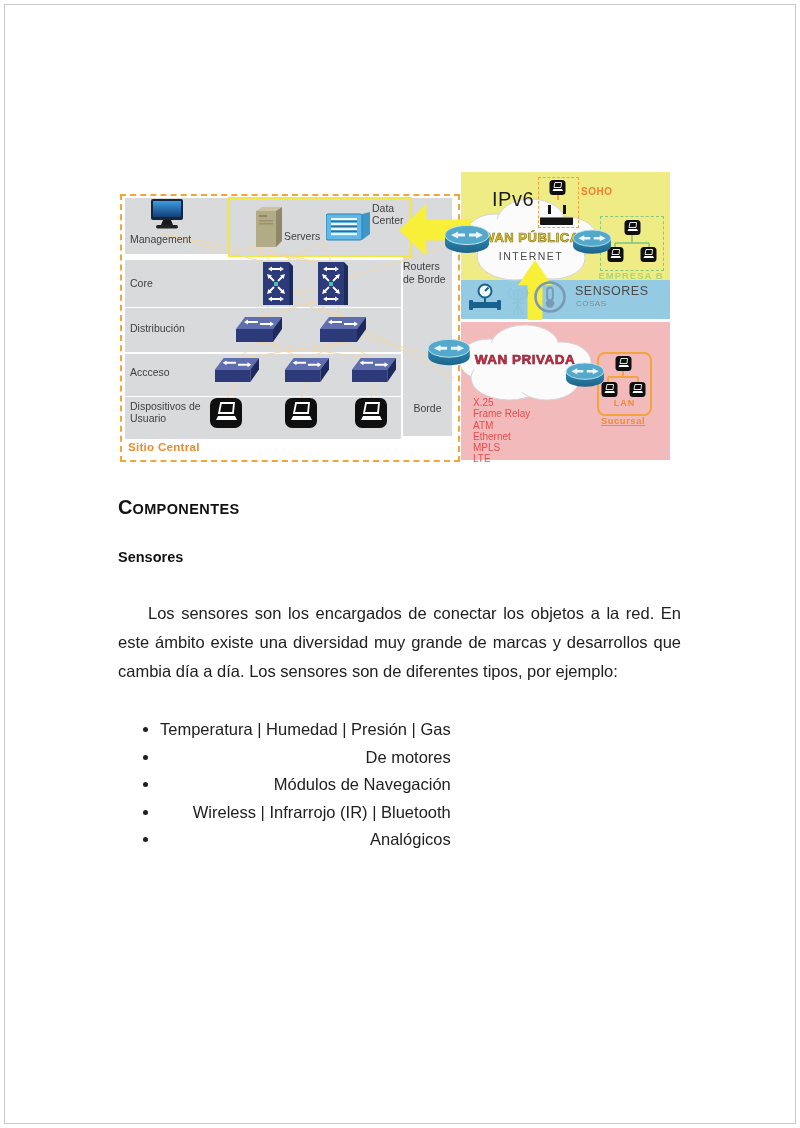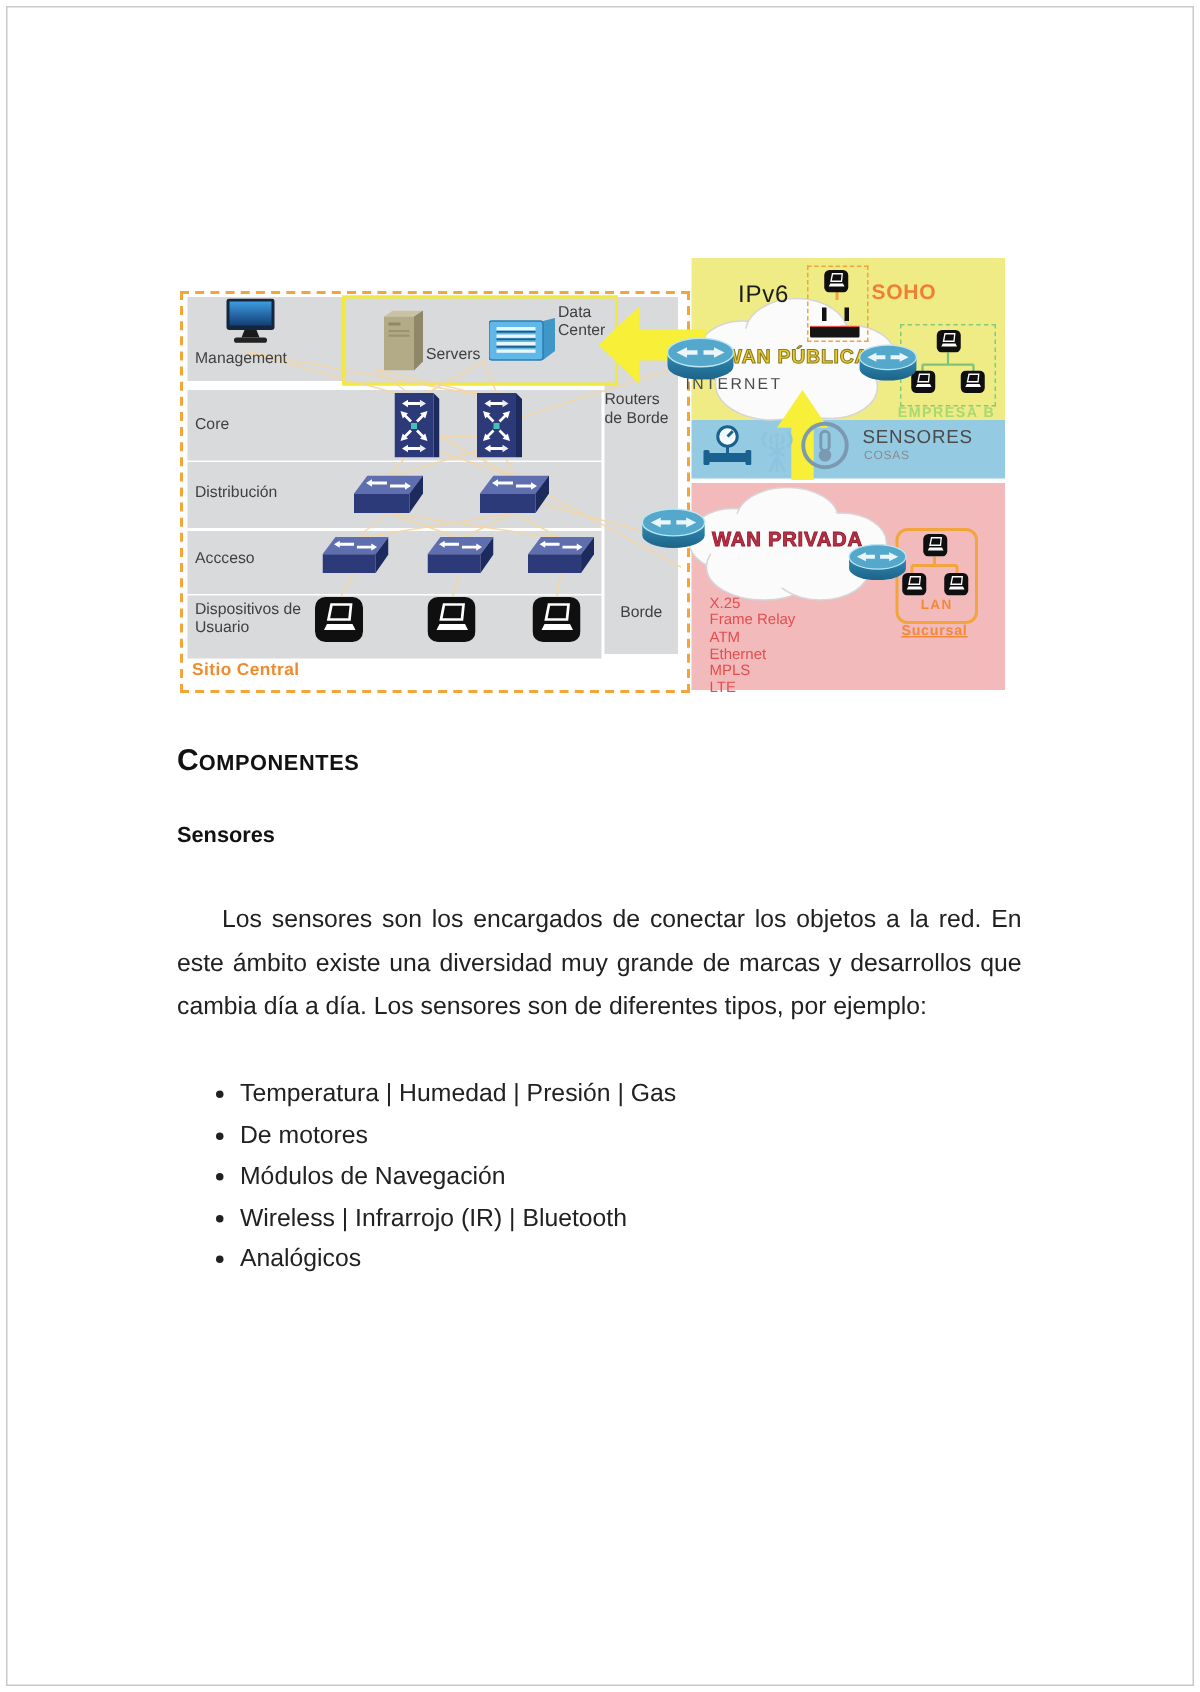--- a/index.html
+++ b/index.html
@@ -9,50 +9,50 @@
 
   
   .diagram{position:absolute;left:118px;top:170px;width:552px;height:292px;}
   .abs{position:absolute;}
 
   
   .region-yellow{left:343px;top:2px;width:209px;height:108px;background:#f0ec85;}
   .region-blue{left:343px;top:110px;width:209px;height:39px;background:#95cbe2;}
   .region-pink{left:343px;top:152px;width:209px;height:138px;background:#f3babc;}
 
-  .ipv6{left:374px;top:18px;font-size:16px;color:#1c1c1c;letter-spacing:.5px;z-index:3;}
+  .ipv6{left:374px;top:18px;font-size:20px;color:#1c1c1c;letter-spacing:.5px;z-index:3;}
 
   .cloud{z-index:2;}
   .cloud svg{position:absolute;left:0;top:0;}
   .cloud1{left:339px;top:20px;width:148px;height:102px;}
   .cloud2{left:333px;top:148px;width:148px;height:92px;}
   .cloud-title{position:absolute;width:100%;text-align:center;font-weight:800;
       font-size:13px;color:#e8cc32;-webkit-text-stroke:.7px #8a7a1e;letter-spacing:.5px;}
   .cloud1 .cloud-title{top:40px;}
-  .cloud-sub{position:absolute;width:100%;font-size:10.5px;color:#4a4a4a;
+  .cloud-sub{position:absolute;width:100%;text-align:center;font-size:10.5px;color:#4a4a4a;
       letter-spacing:1.5px;top:60px;}
   .cloud2 .cloud-title{top:34px;color:#bf2e44;-webkit-text-stroke:.6px #8d1f31;font-size:13.5px;}
 
   .arrow-left{left:281px;top:34px;width:72px;height:52px;background:#f7ef38;z-index:6;
       clip-path:polygon(0% 50%,38% 0%,38% 30%,100% 30%,100% 70%,38% 70%,38% 100%);
       filter:drop-shadow(0 0 1px #b8a820);}
   .arrow-up{left:400px;top:90px;width:34px;height:60px;background:#f7ef38;z-index:3;
       clip-path:polygon(50% 0%,0% 42%,28% 42%,28% 100%,72% 100%,72% 42%,100% 42%);
       filter:drop-shadow(0 0 1px #b8a820);}
 
   .router{z-index:7;}
 
   
   .soho-box{left:420px;top:7px;width:39px;height:49px;border:1.5px dashed #f0a43c;z-index:4;}
   .soho-line{position:absolute;left:18px;top:13px;width:2px;height:9px;background:#f0a43c;}
   .soho-dash1{position:absolute;left:9px;top:27px;width:2.5px;height:9px;background:#111;}
   .soho-dash2{position:absolute;left:24px;top:27px;width:2.5px;height:9px;background:#111;}
   .soho-modem{position:absolute;left:1px;top:39px;width:33px;height:7px;background:#151515;
       border-top:1.5px solid #e05548;border-radius:1px;}
-  .soho-label{left:463px;top:16px;font-size:14px;font-weight:700;color:#f07f35;letter-spacing:.5px;z-index:4;text-align:right;}
+  .soho-label{left:463px;top:16px;font-size:10px;font-weight:700;color:#f07f35;letter-spacing:.5px;z-index:4;text-align:right;}
 
   
   .empresa-box{left:482px;top:46px;width:62px;height:53px;border:1px dashed #86c97e;z-index:4;}
   .empresa-label{left:478px;top:100px;width:70px;text-align:center;font-size:9.5px;font-weight:800;
       color:#a8d874;letter-spacing:1px;z-index:4;}
 
   
   .sensores-label{left:457px;top:114px;font-size:12.5px;color:#4a4a4a;letter-spacing:.5px;z-index:3;}
   .cosas-label{left:458px;top:129px;font-size:8px;color:#8a8a8a;letter-spacing:.5px;z-index:3;}
 
@@ -95,21 +95,21 @@
   
   .h1{position:absolute;left:118px;top:496px;font-weight:700;color:#111;}
   .h1-lead{font-size:20px;}
   .h1-rest{font-size:14.5px;letter-spacing:.4px;}
   .h2{position:absolute;left:118px;top:549px;font-size:14.5px;font-weight:700;color:#111;}
   .para{position:absolute;left:118px;width:563px;font-size:16.5px;line-height:29px;
       text-align:justify;text-indent:30px;color:#212121;}
   .p1{top:582px;}
   .p2{top:886px;}
   .bullets{position:absolute;left:118px;top:716px;margin:0;padding-left:42px;
-      font-size:16.5px;line-height:27.6px;color:#212121;}
+      font-size:16.5px;line-height:27.6px;color:#212121;text-align:right;}
 </style>
 </head>
 <body>
 
 <svg width="0" height="0" style="position:absolute">
   <defs>
     <linearGradient id="scr" x1="0" y1="0" x2="0" y2="1">
       <stop offset="0" stop-color="#3e9be0"></stop>
         <stop offset="1" stop-color="#123f75"></stop>
     </linearGradient>

